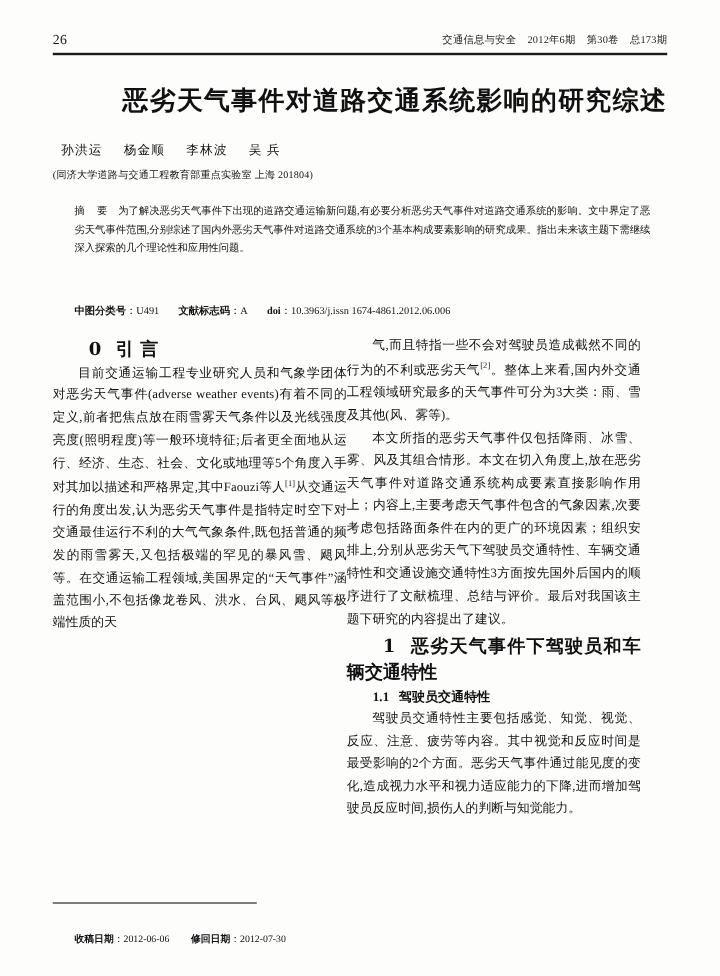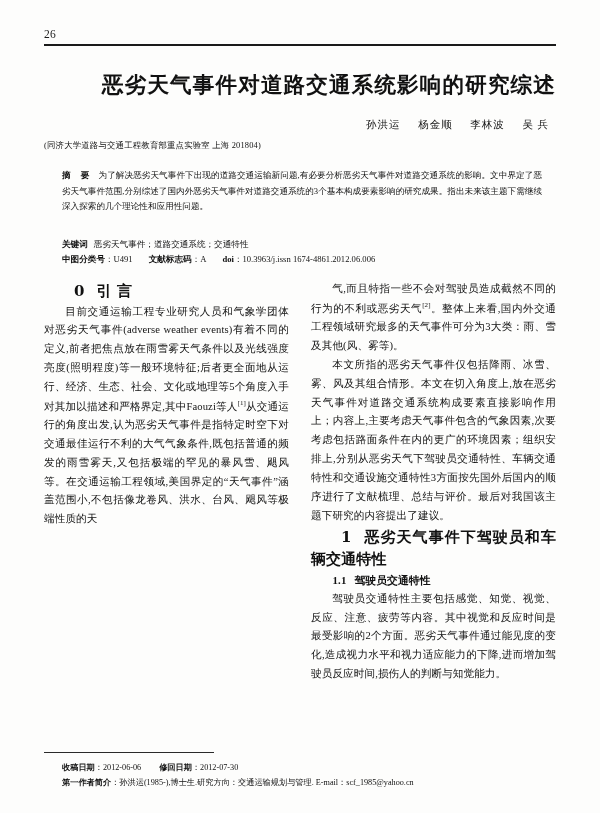--- a/index.html
+++ b/index.html
@@ -59,21 +59,21 @@
     font-weight: bold;
     letter-spacing: 1.2px;
     line-height: 1.25;
     font-family: "DejaVu Serif", "Liberation Serif", serif;
   }
   .authors {
     position: absolute;
     top: 118px;
     left: 44px;
     right: 44px;
-    text-align: right;
+    text-align: left;
     font-size: 10.5px;
     letter-spacing: 1px;
   }
   .authors span { margin: 0 7px; }
   .affiliation {
     position: absolute;
     top: 140px;
     left: 44px;
     right: 44px;
     text-align: left;
@@ -84,21 +84,21 @@
   .abstract-block {
     position: absolute;
     top: 168px;
     left: 62px;
     right: 58px;
     font-size: 8.6px;
     line-height: 1.82;
     text-align: justify;
   }
   .abs-label {
-    font-weight: bold;
+    font-weight: normal;
     letter-spacing: 4px;
     margin-right: 5px;
     margin-top: 38px;
   }
   .kw-line {
     position: absolute;
     top: 237px;
     left: 62px;
     right: 58px;
     font-size: 8.6px;
@@ -117,21 +117,20 @@
   .clc-label { font-weight: bold; }
   .clc-gap { display: inline-block; width: 16px; }
   
   .columns {
     position: absolute;
     top: 280px;
     left: 44px;
     right: 44px;
     bottom: 70px;
     display: flex;
-    gap: 22px;
   }
   .col {
     width: 245px;
     font-size: 10.6px;
     line-height: 1.78;
     text-align: justify;
   }
   .col p {
     margin: 0;
     text-indent: 2em;
@@ -181,41 +180,44 @@
   .footnote .fn-gap { display: inline-block; width: 18px; }
   .footnote-row { white-space: nowrap; }
 </style>
 </head>
 <body>
 
 <div class="page">
 
   <div class="running-head">
     <div class="folio">26</div>
+    <div class="journal">
+      <span>交通信息与安全</span>
+      <span>2012年6期</span>
+      <span>第30卷</span>
+      <span>总173期</span>
+    </div>
   </div>
   <div class="head-rule"></div>
 
   <div class="doc-title">恶劣天气事件对道路交通系统影响的研究综述</div>
 
   <div class="authors">
     <span>孙洪运</span>
     <span>杨金顺</span>
     <span>李林波</span>
     <span>吴  兵</span>
   </div>
 
   <div class="affiliation">(同济大学道路与交通工程教育部重点实验室  上海  201804)</div>
 
   <div class="abstract-block">
     <span class="abs-label">摘  要</span><span>为了解决恶劣天气事件下出现的道路交通运输新问题,有必要分析恶劣天气事件对道路交通系统的影响。文中界定了恶劣天气事件范围,分别综述了国内外恶劣天气事件对道路交通系统的3个基本构成要素影响的研究成果。指出未来该主题下需继续深入探索的几个理论性和应用性问题。</span>
   </div>
 
-  <div class="kw-line">
-    <span class="kw-label">关键词</span><span>恶劣天气事件；道路交通系统；交通特性</span>
-  </div>
 
   <div class="clc-line">
     <span class="clc-label">中图分类号</span>：<span>U491</span><span class="clc-gap"></span><span class="clc-label">文献标志码</span>：<span>A</span><span class="clc-gap"></span><span class="clc-label latin">doi</span>：<span class="latin">10.3963/j.issn 1674-4861.2012.06.006</span>
   </div>
 
   <div class="columns">
 
     <div class="col">
       <p class="sec-h1"><span class="num">0</span><span>引  言</span></p>
       <p><span>目前交通运输工程专业研究人员和气象学团体对恶劣天气事件</span><span class="latin">(adverse weather events)</span><span>有着不同的定义,前者把焦点放在雨雪雾天气条件以及光线强度亮度(照明程度)等一般环境特征;后者更全面地从运行、经济、生态、社会、文化或地理等5个角度入手对其加以描述和严格界定,其中</span><span class="latin">Faouzi</span><span>等人</span><span class="sup">[1]</span><span>从交通运行的角度出发,认为恶劣天气事件是指特定时空下对交通最佳运行不利的大气气象条件,既包括普通的频发的雨雪雾天,又包括极端的罕见的暴风雪、飓风等。在交通运输工程领域,美国界定的“天气事件”涵盖范围小,不包括像龙卷风、洪水、台风、飓风等极端性质的天</span></p>
@@ -227,16 +229,15 @@
       <p class="sec-h1"><span class="num">1</span><span>恶劣天气事件下驾驶员和车辆交通特性</span></p>
       <p class="sec-h2"><span class="num">1.1</span><span>驾驶员交通特性</span></p>
       <p>驾驶员交通特性主要包括感觉、知觉、视觉、反应、注意、疲劳等内容。其中视觉和反应时间是最受影响的2个方面。恶劣天气事件通过能见度的变化,造成视力水平和视力适应能力的下降,进而增加驾驶员反应时间,损伤人的判断与知觉能力。</p>
     </div>
 
   </div>
 
   <div class="foot-rule"></div>
   <div class="footnote">
     <div class="footnote-row"><span class="fn-label">收稿日期</span>：<span>2012-06-06</span><span class="fn-gap"></span><span class="fn-label">修回日期</span>：<span>2012-07-30</span></div>
-    <div class="footnote-row"><span class="fn-label">第一作者简介</span>：<span>孙洪运(1985-),博士生.研究方向：交通运输规划与管理. E-mail：scf_1985@yahoo.cn</span></div>
   </div>
 
 </div>
 
 </body></html>

